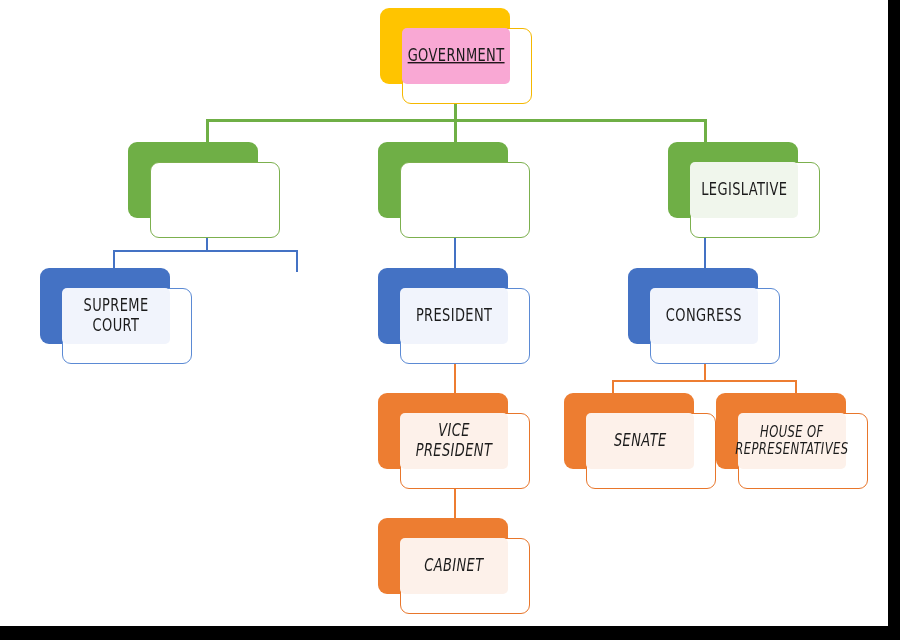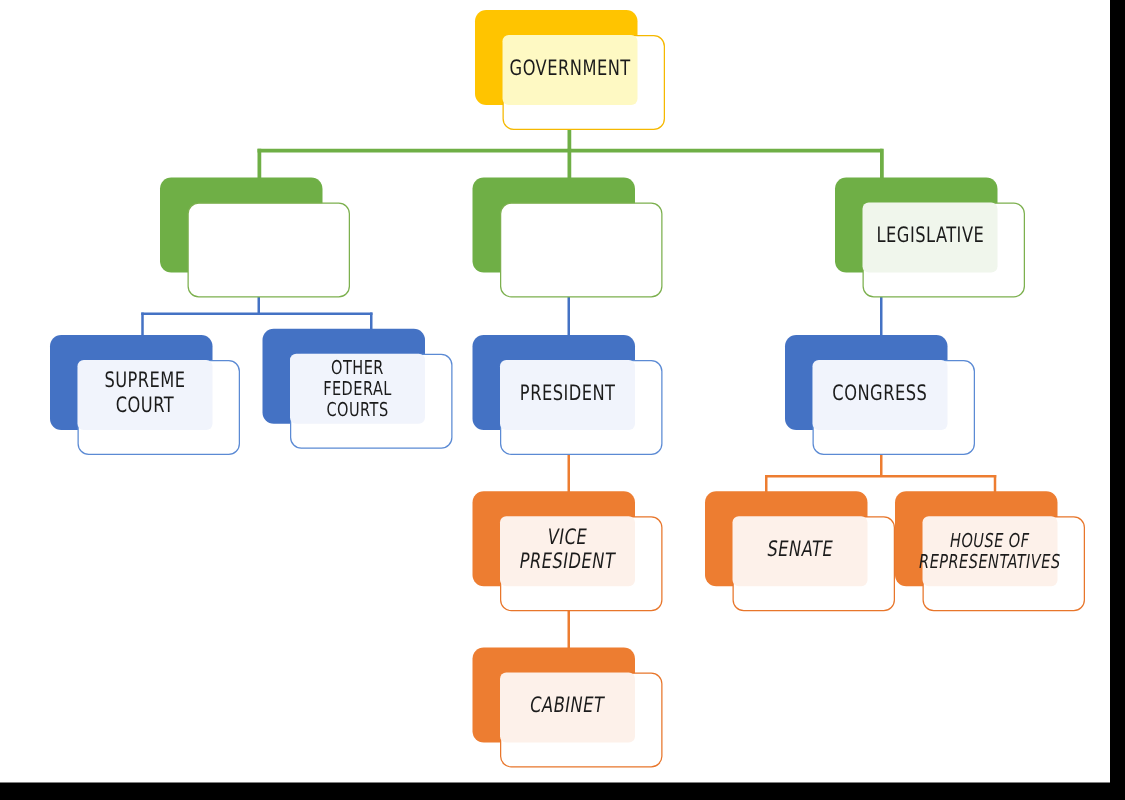--- a/index.html
+++ b/index.html
@@ -81,21 +81,21 @@
     font-variant: small-caps;
     text-transform: uppercase;
     white-space: pre-line;
     padding: 0 4px;
   }
   .node .label.two-line { font-size: 12.5px; }
 
   
   .sk-yellow .shadowbox { background: #FFC400; }
   .sk-yellow .card      { border-color: #F5B800; }
-  .sk-yellow .panel     { background: #fef9c3; }
+  .sk-yellow .panel     { background: #f9a8d4; text-decoration: underline; }
 
   .sk-green  .shadowbox { background: #6FAF46; }
   .sk-green  .card      { border-color: #7CB04E; }
   .sk-green  .panel     { background: #F0F6EC; }
 
   .sk-blue   .shadowbox { background: #4472C4; }
   .sk-blue   .card      { border-color: #5B8AD4; }
   .sk-blue   .panel     { background: #F1F4FC; }
 
   .sk-orange .shadowbox { background: #ED7D31; }
@@ -158,28 +158,20 @@
   </div>
 
   <div class="node sk-blue" style="left:40px; top:268px;">
     <div class="shadowbox"></div>
     <div class="card"></div>
     <div class="panel">
       <span class="label">Supreme Court</span>
     </div>
   </div>
 
-  <div class="node sk-blue" style="left:210px; top:263px;">
-    <div class="shadowbox"></div>
-    <div class="card"></div>
-    <div class="panel">
-      <span class="label two-line">Other Federal
-Courts</span>
-    </div>
-  </div>
 
   <div class="node sk-blue" style="left:378px; top:268px;">
     <div class="shadowbox"></div>
     <div class="card"></div>
     <div class="panel">
       <span class="label">President</span>
     </div>
   </div>
 
   <div class="node sk-blue" style="left:628px; top:268px;">

